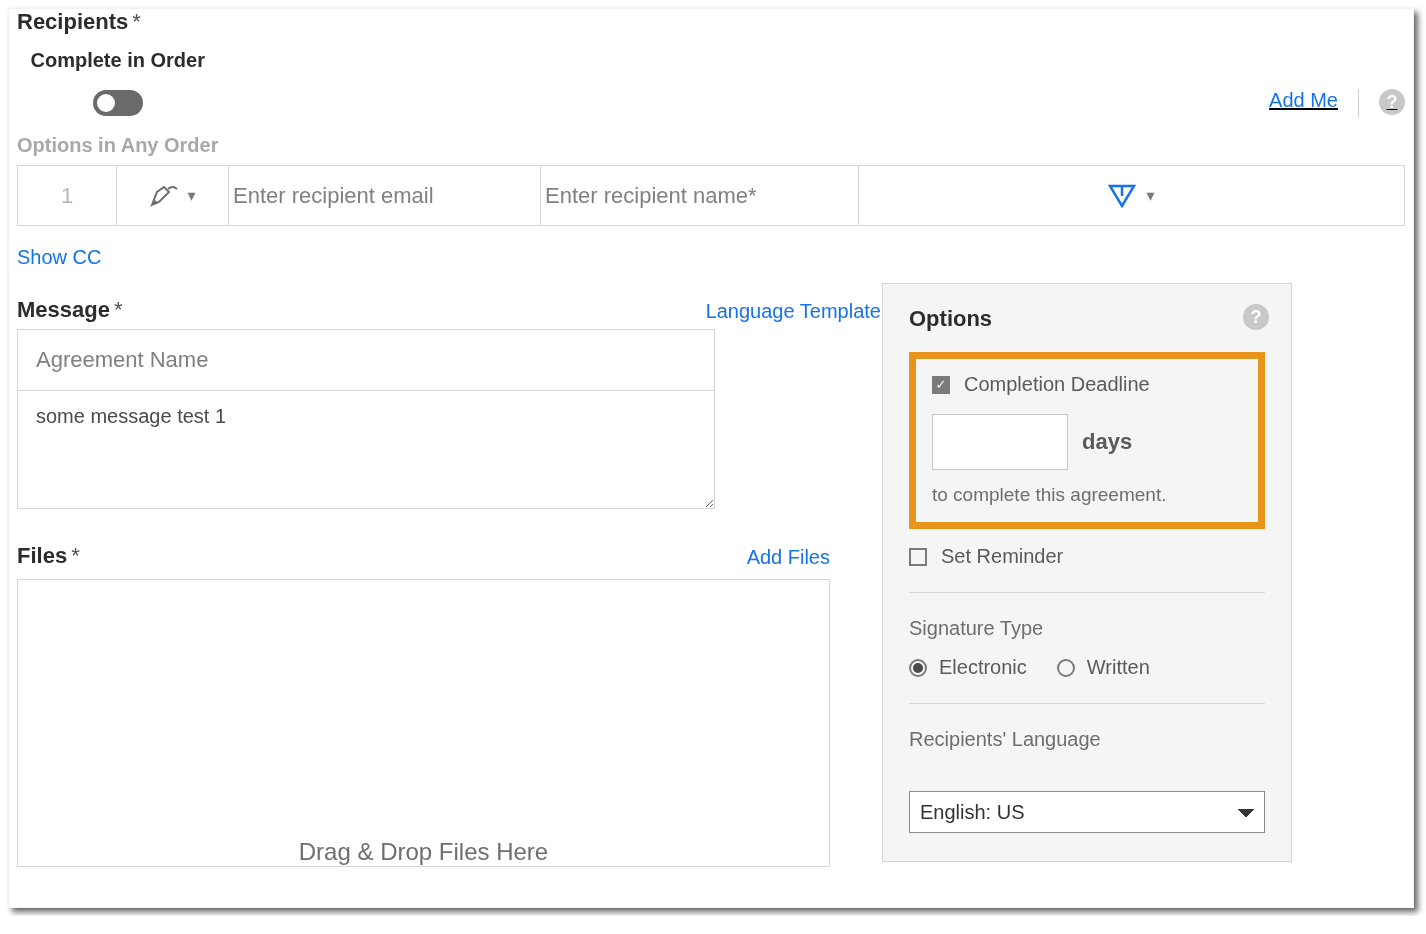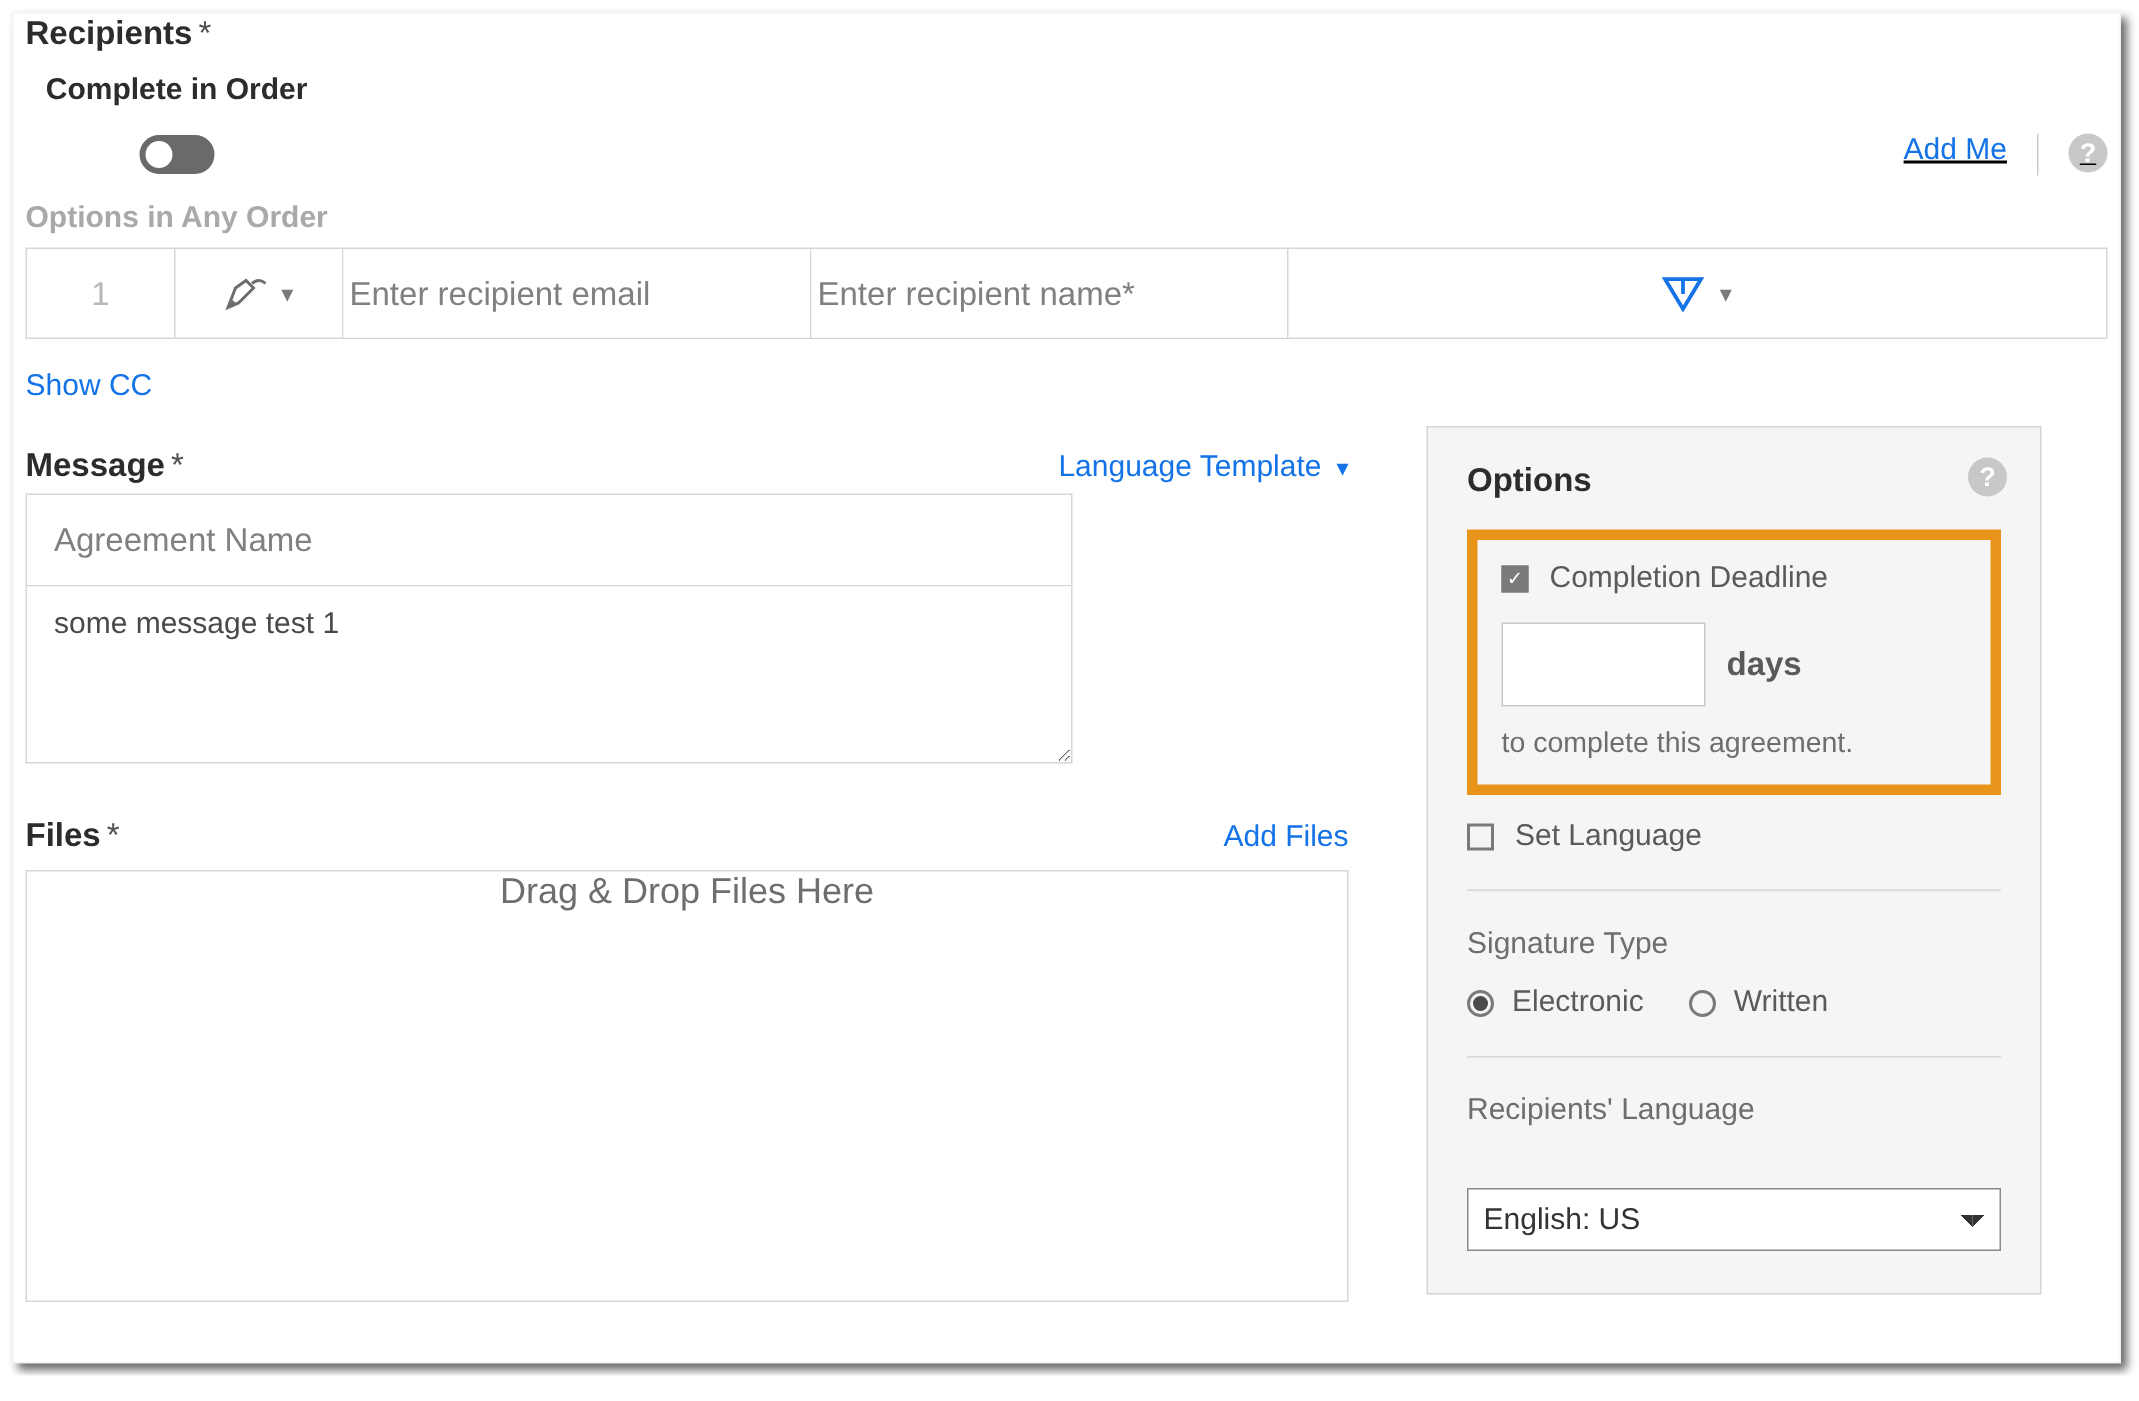--- a/index.html
+++ b/index.html
@@ -77,25 +77,25 @@
     font-size:22px; padding:0 18px; color:#333; outline:none;
   }
   .agr-name::placeholder{ color:#808080; }
   .agr-msg {
     width:100%; height:118px; border:1px solid #d6d6d6; border-top:none;
     font-size:20px; padding:14px 18px; color:#4a4a4a; outline:none; resize:both;
     font-family:inherit;
   }
   
   .cols { display:flex; gap:52px; align-items:flex-start; margin-top:30px;}
-  .left { width:882px; }
+  .left { width:813px; }
   .files-head { display:flex; justify-content:space-between; align-items:flex-end; margin-bottom:10px;}
   .dropzone {
     width:100%; height:288px; border:1px solid #d6d6d6;
-    display:flex; align-items:flex-start; justify-content:center;
+    display:flex; align-items:flex-end; justify-content:center;
     font-size:24px; color:#6e6e6e;
   }
   
   .options {
     width:410px; background:#f5f5f5; border:1px solid #d6d6d6;
     padding:22px 26px 28px 26px; position:relative;
     margin-top:-260px;
   }
   .options .help-icon { position:absolute; right:22px; top:20px; }
   .opt-title { font-size:22px; font-weight:700; color:#2c2c2c; margin-bottom:20px;}
@@ -210,21 +210,21 @@
         </div>
         <div class="days-row">
           <input class="days-input" type="text" value="" style="">
           <span class="days-label">days</span>
         </div>
         <div class="subtext">to complete this agreement.</div>
       </div>
 
       <div class="opt-row">
         <span class="chk"></span>
-        <span>Set Language</span>
+        <span>Set Reminder</span>
       </div>
 
       <div class="hr"></div>
 
       <div class="sig-label">Signature Type</div>
       <div class="radio-row">
         <span class="radio sel"></span>
         <span style="margin-left:-18px">Electronic</span>
         <span class="radio"></span>
         <span style="margin-left:-18px">Written</span>

